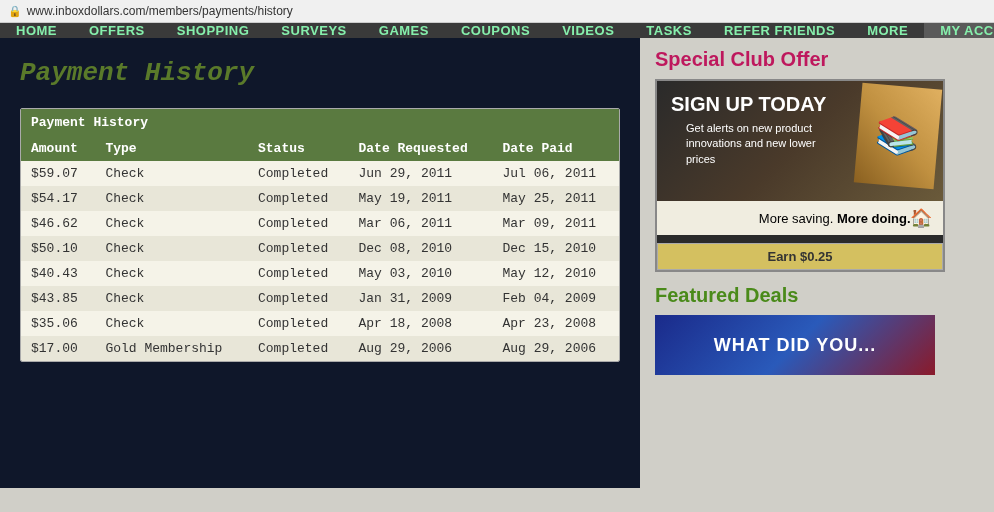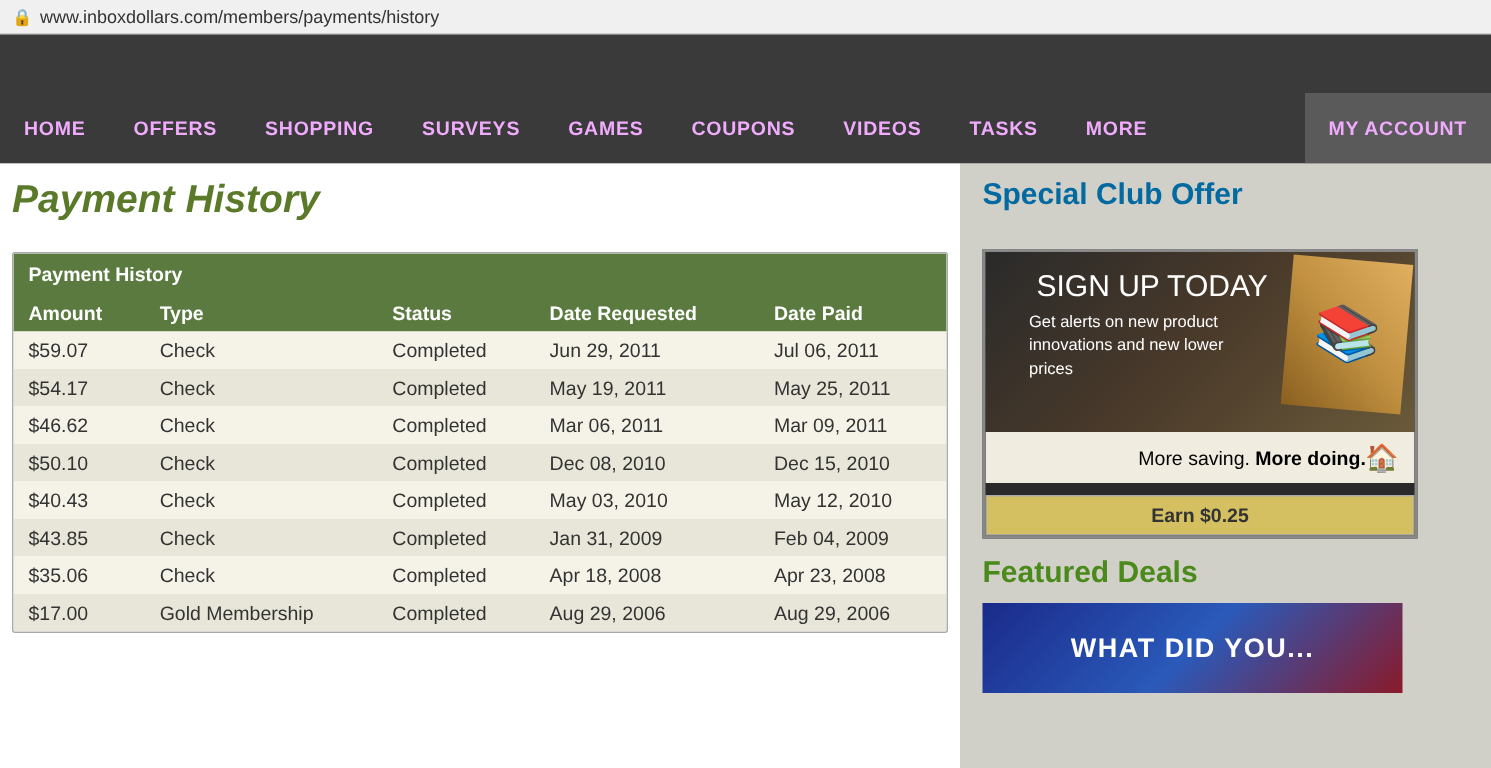--- a/index.html
+++ b/index.html
@@ -17,45 +17,45 @@
     }
     .browser-bar .lock-icon { color: #4a4; margin-right: 5px; font-size: 11px; }
 
     
     nav {
       background: #3a3a3a;
       display: flex;
       align-items: stretch;
     }
     nav a {
-      color: #f0abfc;
+      color: #86efac;
       text-decoration: none;
-      padding: 16px 16px;
+      padding: 0 16px;
       font-size: 13px;
       font-weight: bold;
       letter-spacing: 0.5px;
       white-space: nowrap;
-      margin-top: 39px;
     }
     nav .spacer { flex: 1; }
     nav a.my-account { background: #5a5a5a; }
 
     
     .page-wrapper {
       display: flex;
       gap: 0;
       padding: 0;
     }
 
     
     .main-content {
-      background: #ffffff;
+      background: #0f172a;
       flex: 0 0 640px;
-      padding: 8px;
+      padding: 20px;
       min-height: 450px;
+      font-family: Liberation Mono, monospace;
     }
     .main-content h1 {
       font-size: 26px;
       color: #5a7a2a;
       font-weight: bold;
       margin-bottom: 20px;
       font-style: italic;
     }
 
     
@@ -94,45 +94,44 @@
     }
 
     
     .sidebar {
       flex: 1;
       padding: 10px 15px;
       background: #d0cfc8;
     }
     .sidebar h2 {
       font-size: 20px;
-      color: #0369a1;
-      font-weight: bold;
-      margin-bottom: 24px;
+      color: #be185d;
+      font-weight: bold;
+      margin-bottom: 8px;
     }
 
     
     .ad-box {
       background: #2a2a2a;
       border: 2px solid #888;
       width: 290px;
       overflow: hidden;
       margin-bottom: 12px;
     }
     .ad-inner {
       padding: 12px 14px;
       background: linear-gradient(135deg, #2a2a2a 0%, #4a3a2a 50%, #6a5a3a 100%);
       position: relative;
       min-height: 120px;
     }
     .ad-inner h3 {
       color: #fff;
       font-size: 20px;
-      font-weight: normal;
+      font-weight: bold;
       margin-bottom: 5px;
-      margin-left: 20px;
     }
     .ad-inner p {
       color: #fff;
       font-size: 11px;
       line-height: 1.4;
       max-width: 160px;
       margin-left: 15px;
     }
     .sign-up-btn {
       display: inline-block;
@@ -213,20 +212,21 @@
 
 <nav>
   <a>HOME</a>
   <a>OFFERS</a>
   <a>SHOPPING</a>
   <a>SURVEYS</a>
   <a>GAMES</a>
   <a>COUPONS</a>
   <a>VIDEOS</a>
   <a>TASKS</a>
+  <a>REFER FRIENDS</a>
   <a>MORE</a>
   <div class="spacer"></div>
   <a class="my-account">MY ACCOUNT</a>
 </nav>
 
 <div class="page-wrapper">
 
   <div class="main-content">
     <h1>Payment History</h1>
 

